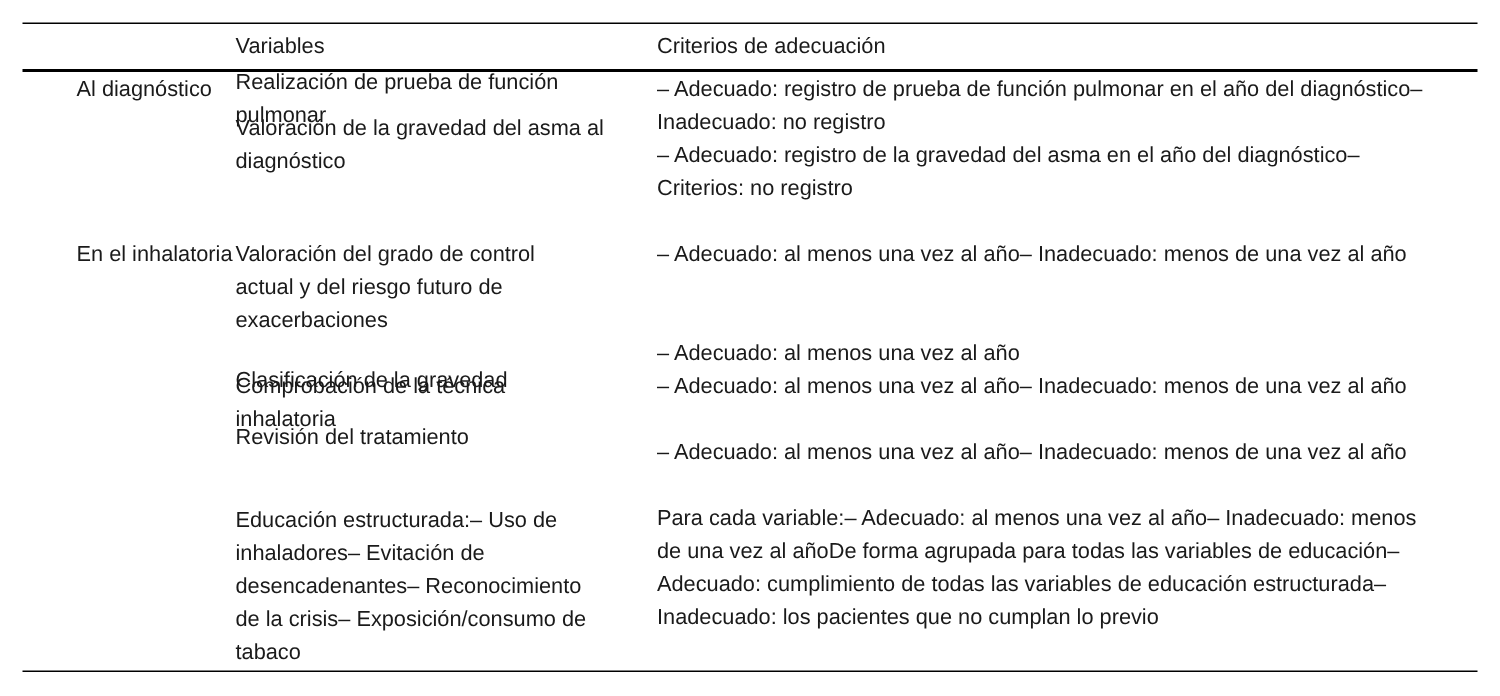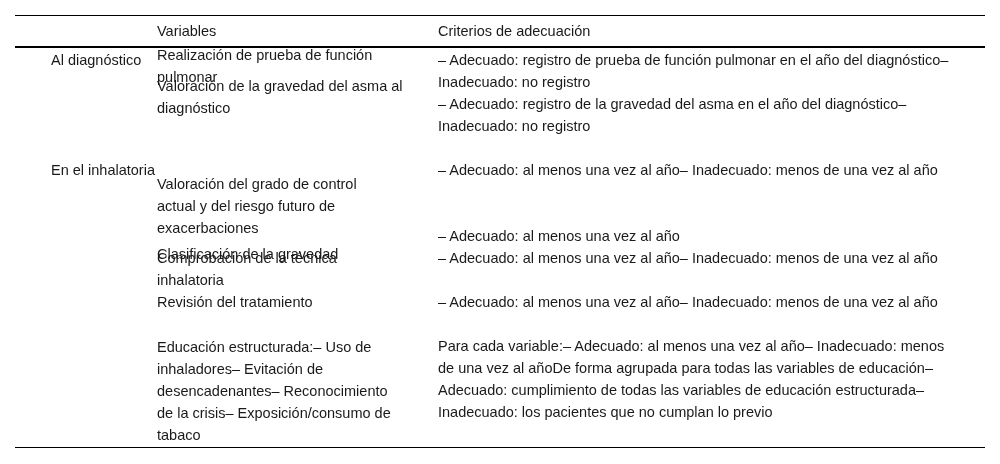--- a/index.html
+++ b/index.html
@@ -23,32 +23,32 @@
   <div class="cell c2" style="top:20px">Variables</div>
   <div class="cell c3" style="top:20px">Criterios de adecuación</div>
 
   <div class="rule mid"></div>
 
   <div class="cell c1" style="top:49px">Al diagnóstico</div>
   <div class="cell c2" style="top:44px">Realización de prueba de función pulmonar</div>
   <div class="cell c3" style="top:49px">– Adecuado: registro de prueba de función pulmonar en el año del diagnóstico– Inadecuado: no registro</div>
 
   <div class="cell c2" style="top:75px">Valoración de la gravedad del asma al diagnóstico</div>
-  <div class="cell c3" style="top:93px">– Adecuado: registro de la gravedad del asma en el año del diagnóstico– Inadecuado: no registro</div>
+  <div class="cell c3" style="top:93px">– Adecuado: registro de la gravedad del asma en el año del diagnóstico– Criterios: no registro</div>
 
   <div class="cell c1" style="top:159px">En el inhalatoria</div>
-  <div class="cell c2" style="top:173px; width:240px">Valoración del grado de control actual y del riesgo futuro de exacerbaciones</div>
+  <div class="cell c2" style="top:159px; width:240px">Valoración del grado de control actual y del riesgo futuro de exacerbaciones</div>
   <div class="cell c3" style="top:159px; width:510px">– Adecuado: al menos una vez al año– Inadecuado: menos de una vez al año</div>
 
   <div class="cell c2" style="top:243px">Clasificación de la gravedad</div>
   <div class="cell c3" style="top:225px">– Adecuado: al menos una vez al año</div>
 
   <div class="cell c2" style="top:247px; width:220px">Comprobación de la técnica inhalatoria</div>
   <div class="cell c3" style="top:247px; width:510px">– Adecuado: al menos una vez al año– Inadecuado: menos de una vez al año</div>
 
-  <div class="cell c2" style="top:291px">Revisión del tratamiento</div>
+  <div class="cell c2" style="top:281px">Revisión del tratamiento</div>
   <div class="cell c3" style="top:291px; width:510px">– Adecuado: al menos una vez al año– Inadecuado: menos de una vez al año</div>
 
   <div class="cell c2" style="top:336px; width:245px">Educación estructurada:– Uso de inhaladores– Evitación de desencadenantes– Reconocimiento de la crisis– Exposición/consumo de tabaco</div>
   <div class="cell c3" style="top:335px; width:520px">Para cada variable:– Adecuado: al menos una vez al año– Inadecuado: menos de una vez al añoDe forma agrupada para todas las variables de educación– Adecuado: cumplimiento de todas las variables de educación estructurada– Inadecuado: los pacientes que no cumplan lo previo</div>
 
   <div class="rule bot"></div>
 </div>
 
 </body></html>

